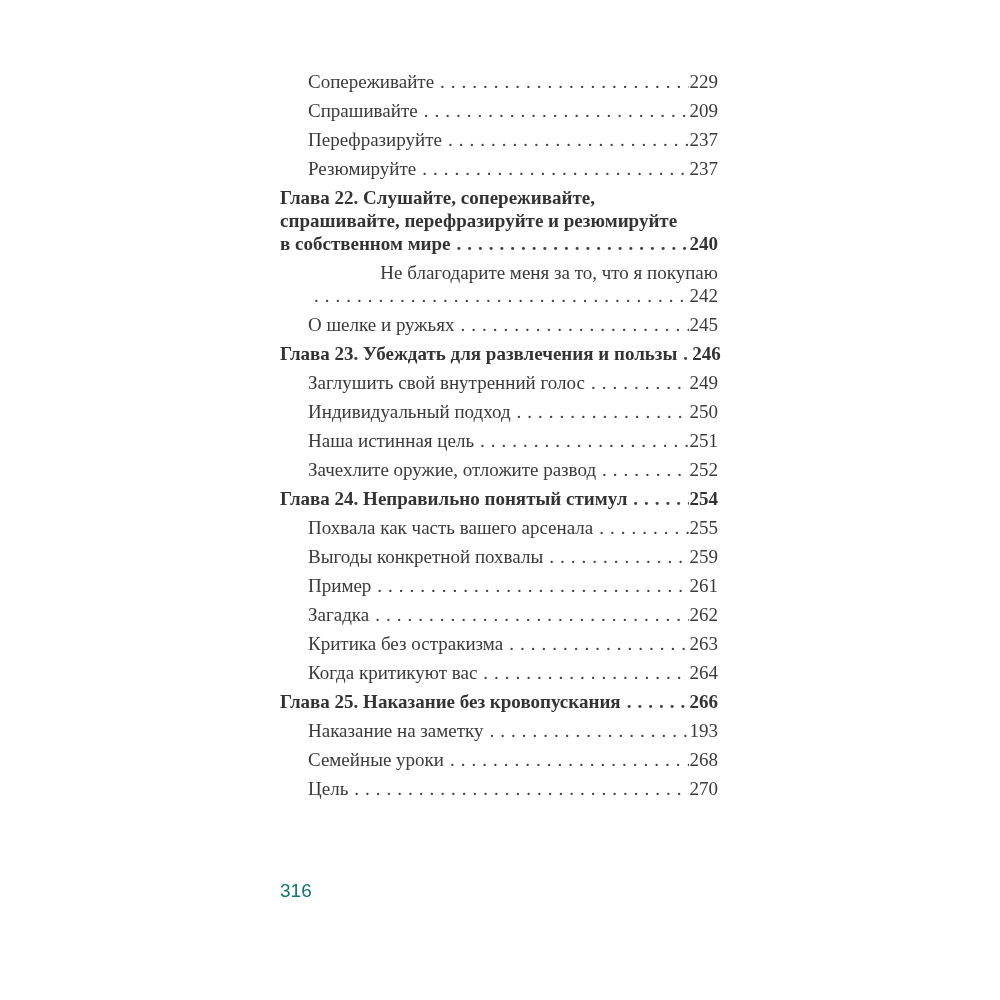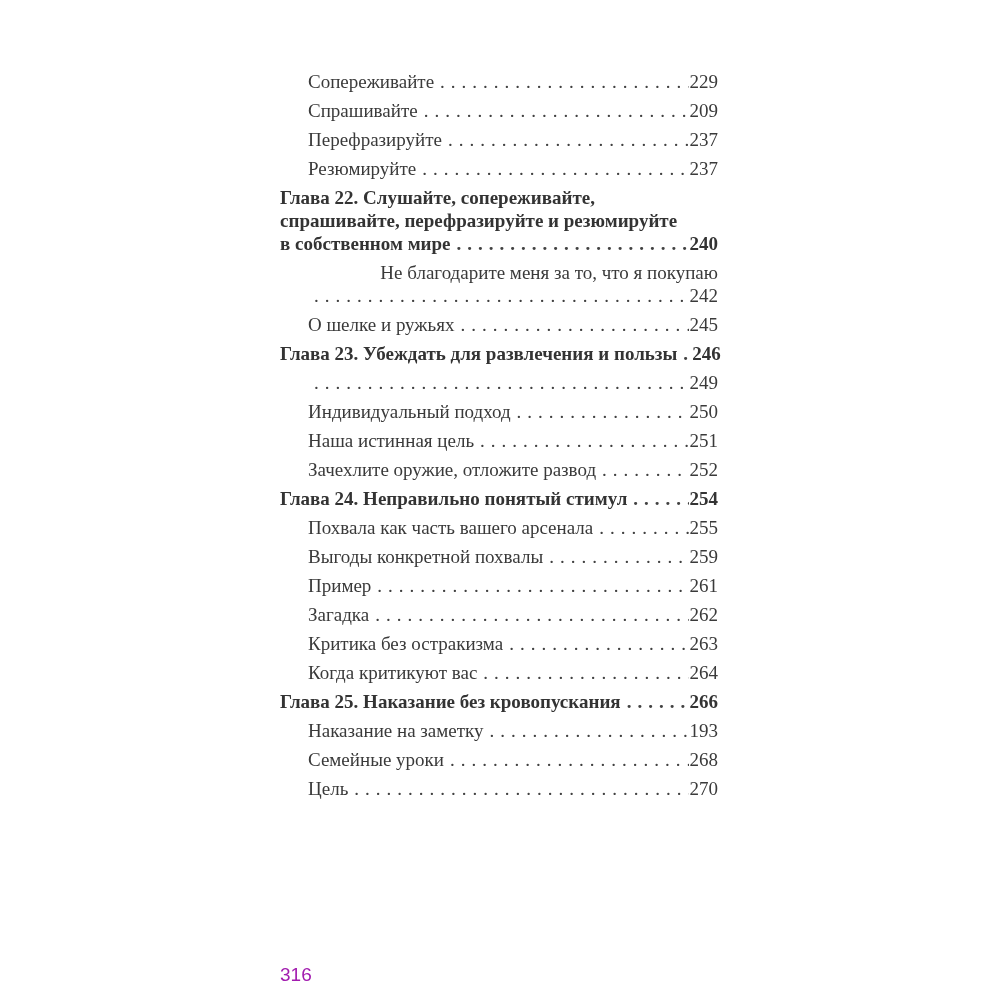--- a/index.html
+++ b/index.html
@@ -41,24 +41,24 @@
     white-space: nowrap;
     letter-spacing: 6px;
     margin: 0 1px 0 6px;
     min-width: 8px;
     color: #414141;
   }
   .pg { flex: 0 0 auto; }
   .folio {
     position: absolute;
     left: 280px;
-    top: 964px;
+    top: 880px;
     font-family: "Liberation Sans", "DejaVu Sans", sans-serif;
     font-size: 19px;
-    color: #a21caf;
+    color: #0f766e;
   }
 </style>
 </head>
 <body>
 
 <div class="toc">
     <div class="entry sub">
       <div class="lastline">
         <span class="title">Сопереживайте</span>
         <span class="dots">..........................................................................................</span>
@@ -111,20 +111,21 @@
     </div>
     <div class="entry chapter">
       <div class="lastline">
         <span class="title">Глава 23. Убеждать для развлечения и пользы</span>
         <span class="dots">..........................................................................................</span>
         <span class="pg">246</span>
       </div>
     </div>
     <div class="entry sub">
       <div class="lastline">
+        <span class="title">Заглушить свой внутренний голос</span>
         <span class="dots">..........................................................................................</span>
         <span class="pg">249</span>
       </div>
     </div>
     <div class="entry sub">
       <div class="lastline">
         <span class="title">Индивидуальный подход</span>
         <span class="dots">..........................................................................................</span>
         <span class="pg">250</span>
       </div>

